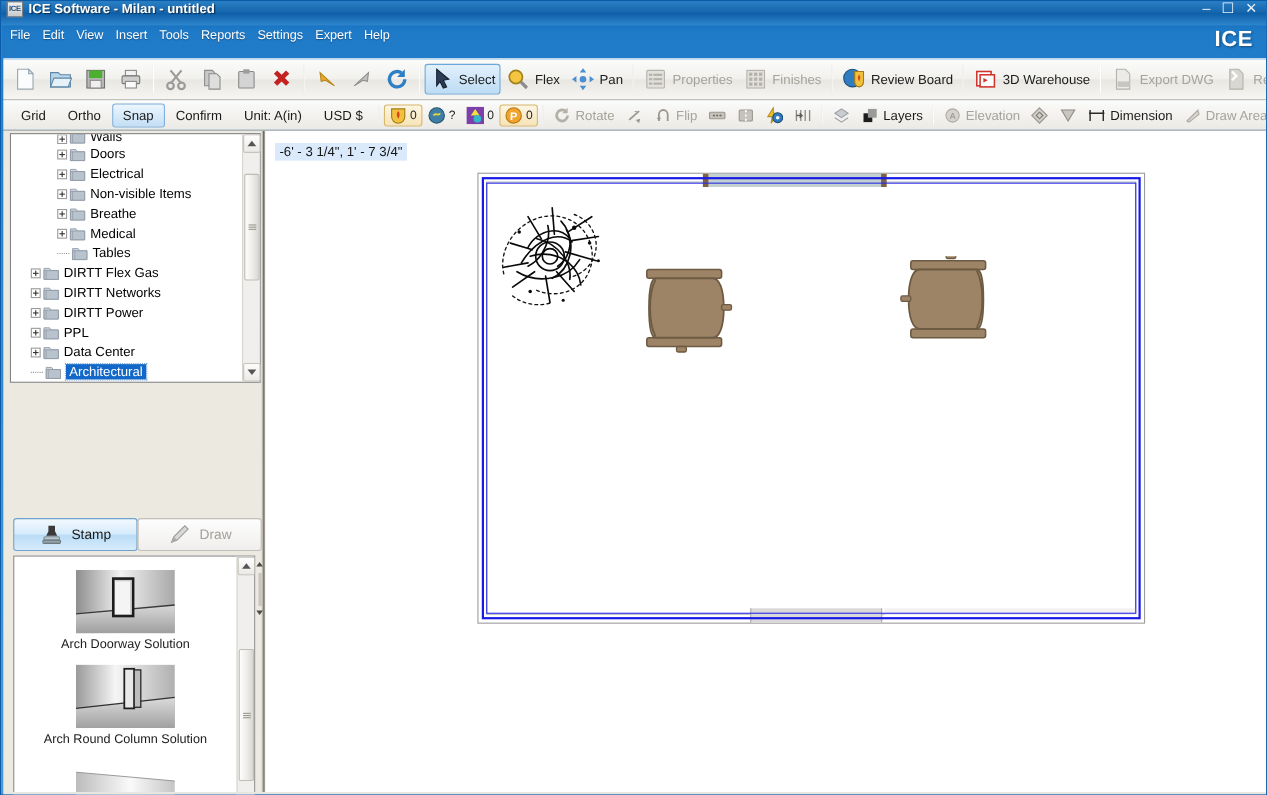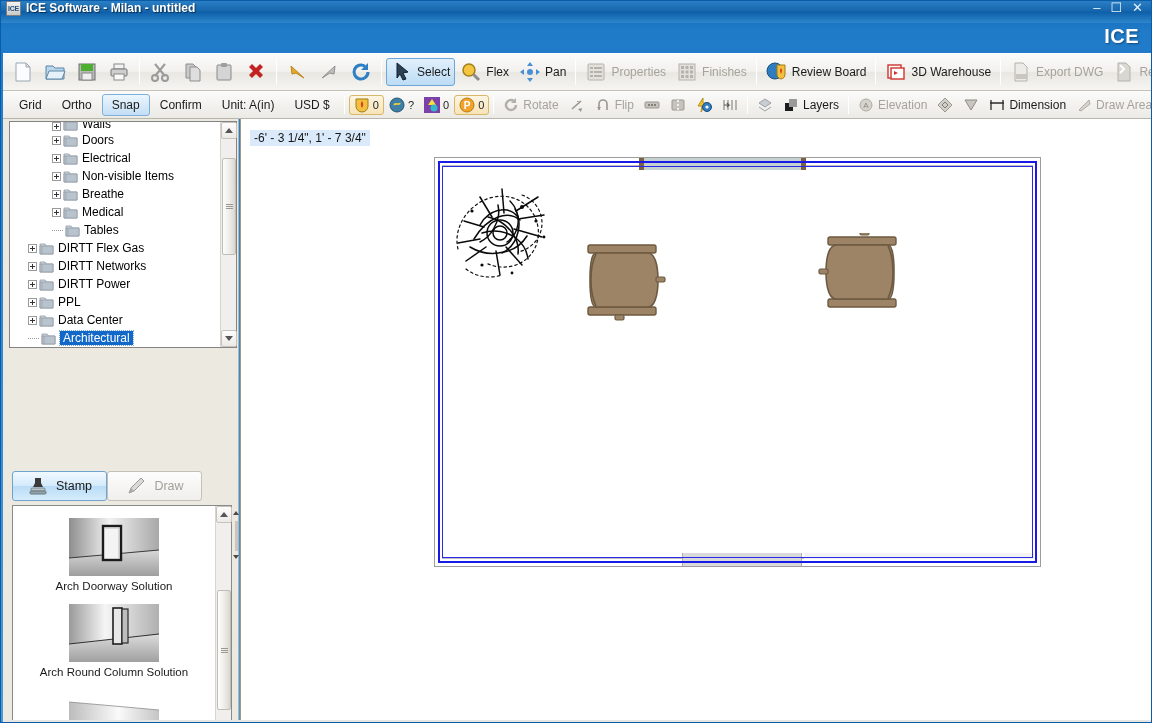--- a/index.html
+++ b/index.html
@@ -178,21 +178,21 @@
     position: absolute; left: 1px; width: 14px;
     background: linear-gradient(to right,#fdfdfd,#efeeea 50%,#d9d7d1);
     border: 1px solid #c0bdb6; border-radius: 2px;
     display: flex; align-items: center; justify-content: center;
   }
   .grip { width: 7px; height: 7px; }
   .grip div { height: 1px; background: #9a988f; margin: 1px 0; }
 
   
   .sdtabs {
-    position: absolute; left: 9px; top: 352px; width: 190px; height: 30px;
+    position: absolute; left: 9px; top: 352px; width: 226px; height: 30px;
     display: flex;
   }
   .sdtab {
     flex: 1; display: flex; align-items: center; justify-content: center; gap: 7px;
     border: 1px solid #9aa6b1; border-radius: 3px;
     font-size: 12.5px;
   }
   .sdtab.on {
     background: linear-gradient(to bottom,#f2f9ff 0%,#d5ebfb 48%,#b9dcf6 52%,#d7ecfc 100%);
     border-color: #6fa2ce; color: #1a1a1a;
@@ -286,20 +286,31 @@
   <div class="titlebar">
     <div class="title-ico">ICE</div>
     <div class="title-text">ICE Software - Milan - untitled</div>
     <div class="winbtns">
       <span>–</span>
       <span>☐</span>
       <span>✕</span>
     </div>
   </div>
 
+  <div class="menubar">
+    <span class="mi">File</span>
+    <span class="mi">Edit</span>
+    <span class="mi">View</span>
+    <span class="mi">Insert</span>
+    <span class="mi">Tools</span>
+    <span class="mi">Reports</span>
+    <span class="mi">Settings</span>
+    <span class="mi">Expert</span>
+    <span class="mi">Help</span>
+  </div>
   <div class="ice-logo">ICE</div>
 
   <div class="tb1">
 
     <div class="tbitem">
       <span class="ic">
           <svg viewBox="0 0 22 22">
         <path d="M4 2h10l4 4v14H4z" fill="#fbfcfd" stroke="#9aa7b3" stroke-width="1"></path>
         <path d="M14 2v4h4z" fill="#d8e4ee" stroke="#9aa7b3" stroke-width="1"></path>
           </svg>

